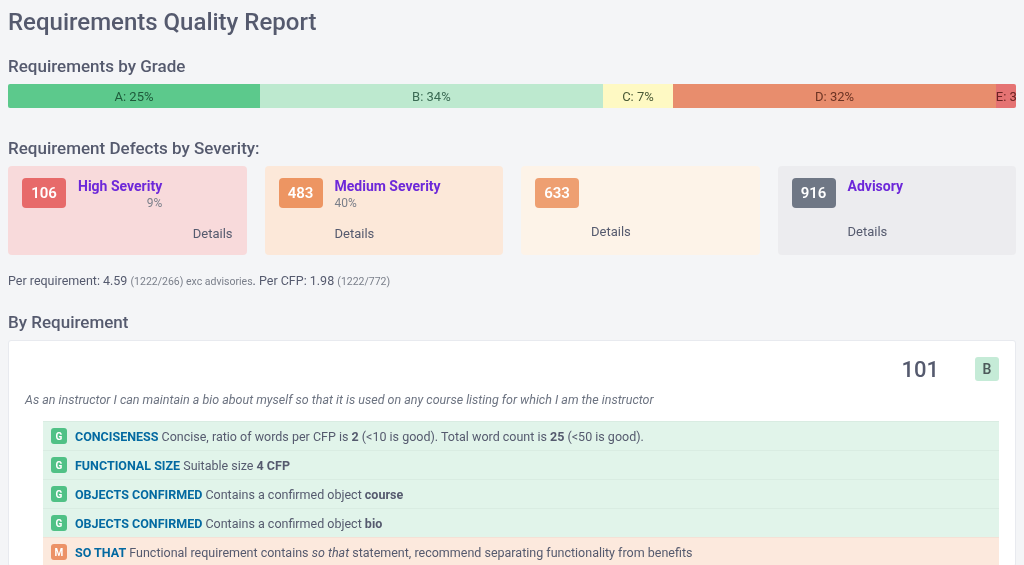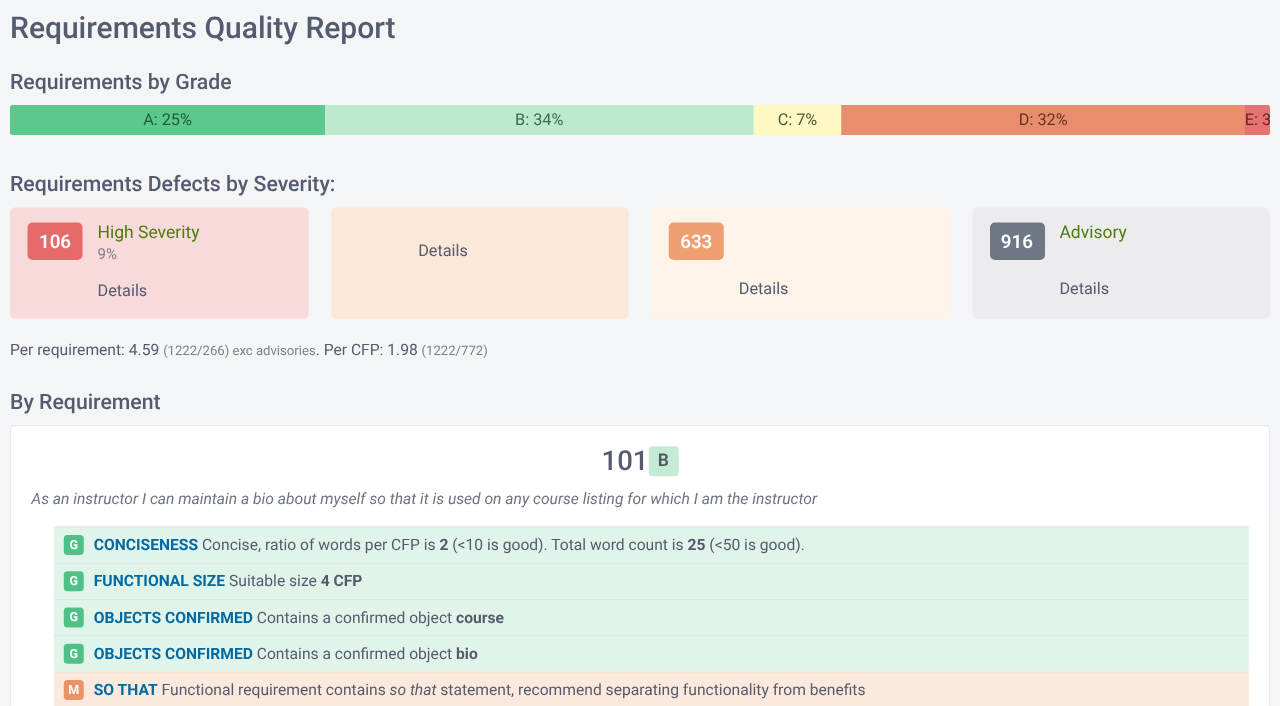--- a/index.html
+++ b/index.html
@@ -60,39 +60,39 @@
     align-items: center;
     justify-content: center;
     min-width: 44px;
     height: 30px;
     padding: 0 8px;
     border-radius: 4px;
     font-weight: 600;
     color: #fff;
     font-size: 15px;
   }
-  .sev-title { font-size: 14px; color: #4d7c0f; font-weight: 400; }
+  .sev-title { font-size: 14px; color: #6d28d9; font-weight: 700; }
   .sev-pct { font-size: 12px; color: #7a7f8a; margin-top: 2px; }
   .sev-details { font-size: 13px; color: #555a6e; margin-top: 16px; margin-left: 56px; cursor: pointer; }
 
   .summary-line {
     font-size: 12.5px;
     color: #555a6e;
     margin-bottom: 24px;
   }
   .summary-small { font-size: 10.5px; color: #7a7f8a; }
 
   
   .req-card {
     background: #fff;
     border: 1px solid #e8eaef;
     border-radius: 3px;
     padding: 16px 16px 0 16px;
   }
-  .req-head { display: flex; justify-content: center; align-items: flex-start; }
+  .req-head { display: flex; justify-content: flex-end; align-items: flex-start; gap: 36px; }
   .req-id { font-size: 22px; font-weight: 500; color: #555a6e; }
   .grade-badge {
     width: 24px; height: 24px;
     display: inline-flex; align-items: center; justify-content: center;
     background: #c5ebd7; color: #4d5a5b; font-weight: 600;
     border-radius: 3px; font-size: 14px;
   }
   .req-desc {
     font-style: italic;
     font-size: 12.5px;
@@ -127,33 +127,40 @@
 
 <h2>Requirements by Grade</h2>
 <div class="grade-bar" id="grade-bar">
     <div class="grade-seg" style="flex: 0 0 25%; background: rgb(92, 201, 140); color: rgb(30, 90, 58);">A: 25%</div>
     <div class="grade-seg" style="flex: 0 0 34%; background: rgb(189, 233, 207); color: rgb(58, 106, 83);">B: 34%</div>
     <div class="grade-seg" style="flex: 0 0 7%; background: #fef9c3; color: rgb(74, 90, 54);">C: 7%</div>
     <div class="grade-seg" style="flex: 0 0 32%; background: rgb(232, 141, 109); color: rgb(107, 51, 35);">D: 32%</div>
     <div class="grade-seg" style="flex: 0 0 3%; background: rgb(229, 115, 115); color: rgb(107, 35, 35);">E: 3%</div>
   </div>
 
-<h2>Requirements Defects by Severity:</h2>
+<h2>Requirement Defects by Severity:</h2>
 <div class="sev-row" id="sev-row">
-    <div class="sev-card" style="background: rgb(248, 218, 219);">
+    <div class="sev-card" style="background: rgb(248, 218, 219); text-align: right;">
       <div class="sev-top">
         <div class="sev-count" style="background: rgb(231, 106, 106);">106</div>
         <div>
           <div class="sev-title">High Severity</div>
           <div class="sev-pct">9%</div>
         </div>
       </div>
       <div class="sev-details">Details</div>
     </div>
     <div class="sev-card" style="background: rgb(252, 232, 217);">
+      <div class="sev-top">
+        <div class="sev-count" style="background: rgb(237, 149, 98);">483</div>
+        <div>
+          <div class="sev-title">Medium Severity</div>
+          <div class="sev-pct">40%</div>
+        </div>
+      </div>
       <div class="sev-details">Details</div>
     </div>
     <div class="sev-card" style="background: rgb(253, 243, 232);">
       <div class="sev-top">
         <div class="sev-count" style="background: rgb(238, 159, 113);">633</div>
       </div>
       <div class="sev-details">Details</div>
     </div>
     <div class="sev-card" style="background: rgb(236, 236, 239);">
       <div class="sev-top">

